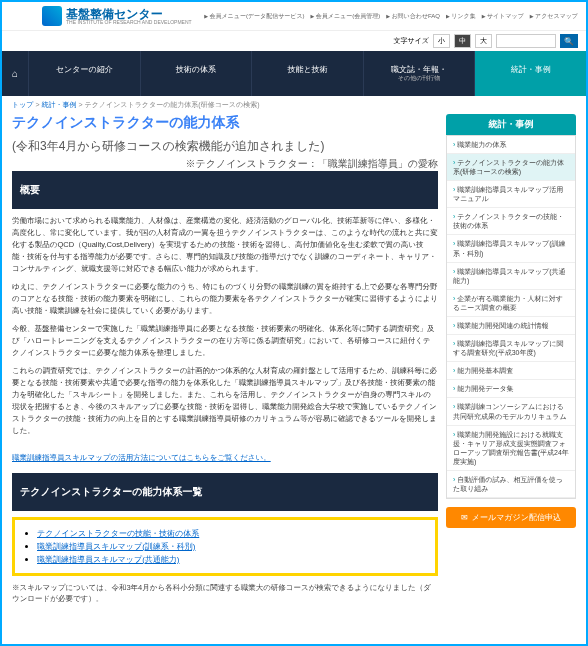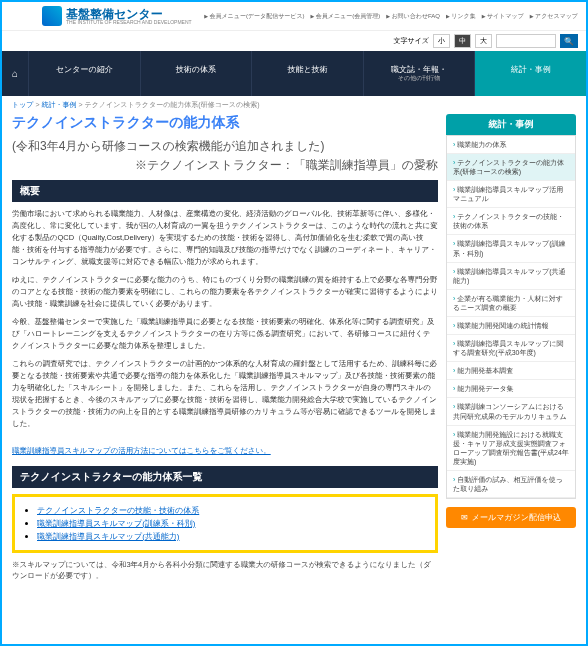--- a/index.html
+++ b/index.html
@@ -23,22 +23,22 @@
 .nav-item.active { background: #00a0a8; }
 .nav-sub { font-size: 6px; display: block; color: #bbb; }
 .breadcrumb { padding: 4px 10px; font-size: 7px; color: #0066cc; }
 .breadcrumb .sep { color: #888; }
 .breadcrumb .cur { color: #888; }
 .content-wrap { display: flex; padding: 0 10px; gap: 8px; }
 .main-col { flex: 1; min-width: 0; }
 .side-col { width: 130px; }
 h1.page-title { font-size: 14px; color: #3b82f6; font-weight: bold; margin: 0 0 6px; }
 .subtitle { font-size: 12px; color: #555; margin-bottom: 2px; }
-.note-right { font-size: 12px; color: #555; text-align: right; margin-bottom: 6px; }
-.section-hdr { background: #1a2940; color: #fff; padding: 4px 8px; font-size: 10px; font-weight: bold; margin-bottom: 6px; }
+.note-right { font-size: 10px; color: #555; text-align: right; }
+.section-hdr { background: #1a2940; color: #fff; padding: 12px 8px; font-size: 10px; font-weight: bold; margin-bottom: 6px; }
 .body-text { font-size: 7.5px; color: #333; line-height: 1.6; margin-bottom: 6px; }
 .body-link { font-size: 7.5px; color: #0066cc; text-decoration: underline; display: block; margin: 16px 0 10px; }
 .hl-box { border: 3px solid #ffd400; padding: 6px 8px; margin-bottom: 6px; }
 .hl-box ul { list-style: disc; padding-left: 14px; }
 .hl-box li { margin: 2px 0; }
 .hl-box a { color: #0066cc; text-decoration: underline; font-size: 8px; }
 .foot-note { font-size: 7.5px; color: #444; line-height: 1.5; }
 .side-hdr { background: #00a0a8; color: #fff; text-align: center; padding: 4px; font-size: 9px; font-weight: bold; border-radius: 3px 3px 0 0; }
 .side-list { border: 1px solid #ddd; }
 .side-item { padding: 4px 6px; font-size: 7px; color: #444; border-bottom: 1px solid #eee; line-height: 1.3; }

